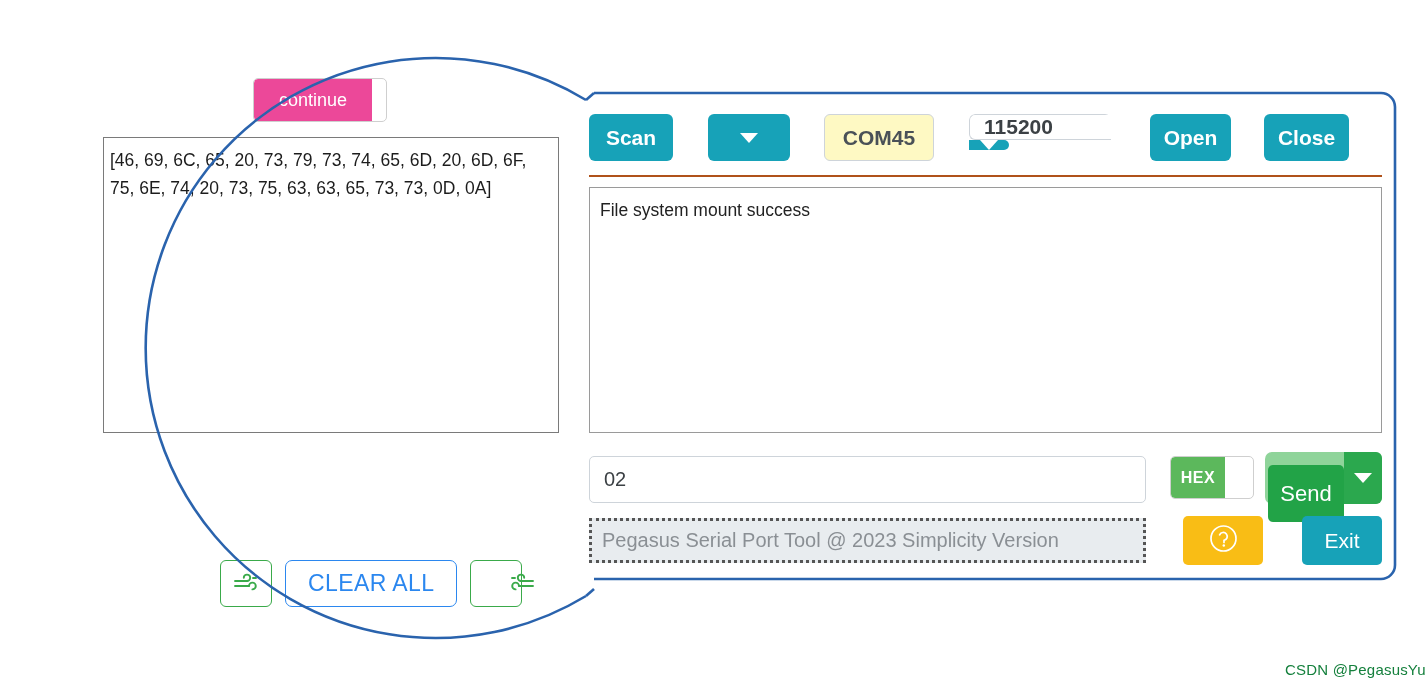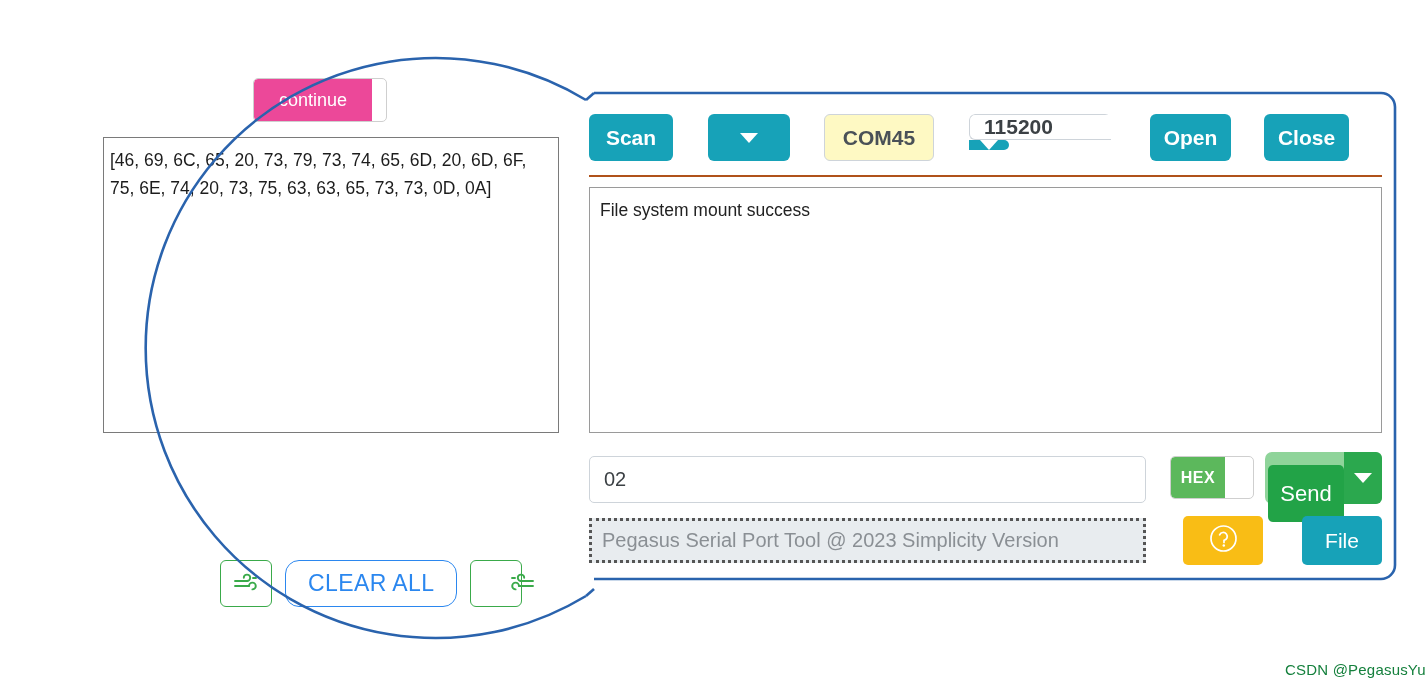--- a/index.html
+++ b/index.html
@@ -38,21 +38,21 @@
 
   .btn-row-left{position:absolute;left:220px;top:560px;display:flex;align-items:center;gap:13px;}
   .icon-btn{
     width:52px;height:47px;box-sizing:border-box;
     border:1px solid #3aaa4a;border-radius:6px;background:#ffffff;
     display:flex;align-items:center;justify-content:center;
   }
   .icon-btn svg{display:block;}
   .clear-all-btn{
     height:47px;box-sizing:border-box;padding:0 22px;
-    border:1px solid #2b87ef;border-radius:14px;background:#ffffff;
+    border:1px solid #2b87ef;border-radius:7px;background:#ffffff;
     color:#2b87ef;font-size:23px;letter-spacing:.4px;
     display:flex;align-items:center;justify-content:center;
   }
 
   
   #panel{position:absolute;left:575px;top:93px;width:820px;height:486px;}
   .toolbar{position:absolute;left:14px;top:21px;display:flex;align-items:center;font-weight:bold;}
   .tbtn{
     height:47px;box-sizing:border-box;
     background:#17a2b8;color:#ffffff;border:none;border-radius:6px;
@@ -247,17 +247,17 @@
     <div class="help-btn">
       <span>
         <svg width="31" height="31" viewBox="0 0 31 31" fill="none" stroke="#ffffff" stroke-width="1.7">
           <circle cx="15.5" cy="15.5" r="12.5"></circle>
           <path d="M11.6 11.8 a4 4 0 1 1 4.4 5.6 v2.0" stroke-linecap="round"></path>
           <circle cx="15.8" cy="22.6" r="1.25" fill="#ffffff" stroke="none"></circle>
         </svg>
       </span>
     </div>
 
-    <div class="exit-btn">File</div>
+    <div class="exit-btn">Exit</div>
   </div>
 
   <div class="watermark">CSDN @PegasusYu</div>
 </div>
 
 </body></html>

